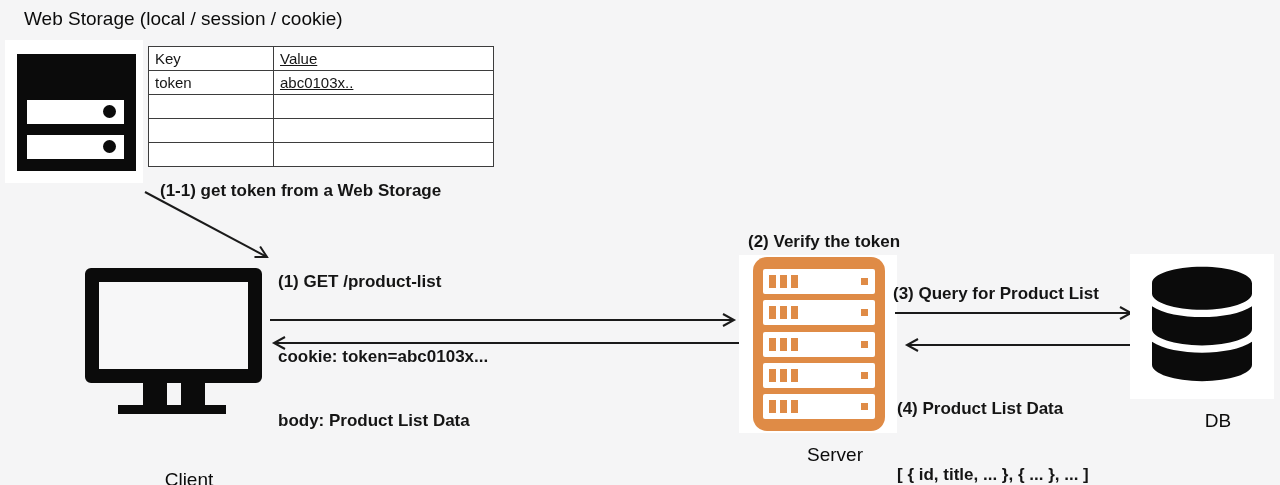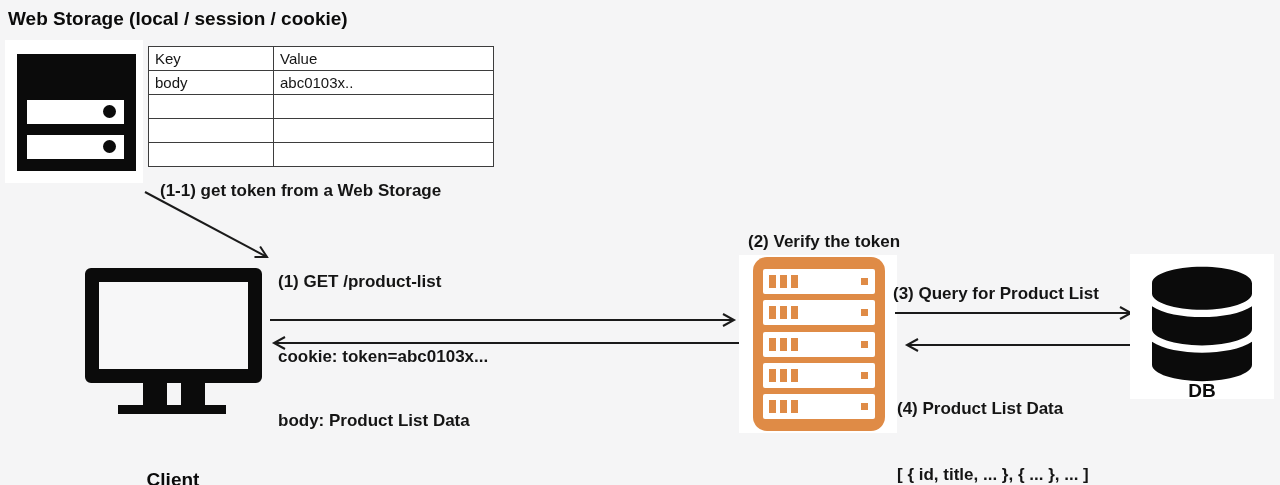--- a/index.html
+++ b/index.html
@@ -3,39 +3,39 @@
 <meta charset="utf-8">
 <style>
   html,body{margin:0;padding:0;background:#e9e9ea;}
   .canvas{
     position:relative;width:1280px;height:485px;overflow:hidden;
     background:#f5f5f6;
     font-family:"Liberation Sans", sans-serif;
     color:#151515;
   }
   .t{position:absolute;white-space:pre;}
-  .b{font-weight:bold;color:#0b0b0b;}
+  .b{font-weight:normal;color:#0b0b0b;margin-left:16px;}
   .s17{font-size:17px;line-height:25px;font-weight:bold;}
   .s19{font-size:19px;line-height:22px;}
   .center{text-align:center;}
   .lines div{white-space:pre;}
 
   
   .panel{position:absolute;background:#ffffff;}
 
   
   .storage-box{position:absolute;left:12px;top:14px;width:119px;height:117px;background:#0b0b0b;}
   .drawer{position:absolute;left:10px;width:97px;height:24px;background:#ffffff;}
   .drawer .dot{position:absolute;right:8px;top:5px;width:13px;height:13px;border-radius:50%;background:#0b0b0b;}
 
   
   .kv{position:absolute;left:148px;top:46px;border-collapse:collapse;table-layout:fixed;background:#ffffff;}
   .kv td{border:1px solid #3d3d3d;height:23px;font-size:15px;padding:0 4px 0 6px;vertical-align:middle;}
   .kv .c1{width:114px;}
-  .kv .c2{width:209px;}
+  .kv .c2{width:209px;text-decoration:underline;}
 
   
   .monitor{position:absolute;left:85px;top:268px;width:178px;height:146px;}
   .mon-screen{position:absolute;left:0;top:0;width:149px;height:87px;border:14px solid #0b0b0b;border-radius:6px;background:#f7f7f8;}
   .mon-leg{position:absolute;top:115px;width:24px;height:22px;background:#0b0b0b;}
   .mon-base{position:absolute;left:33px;top:137px;width:108px;height:9px;background:#0b0b0b;}
 
   
   .server-rack{position:absolute;left:753px;top:257px;width:132px;height:174px;background:#DF8B46;border-radius:14px;
     display:flex;flex-direction:column;justify-content:space-between;padding:12px 10px;box-sizing:border-box;}
@@ -65,21 +65,21 @@
     </div>
   </div>
 
   <table class="kv">
     <tbody>
         <tr>
       <td class="c1">Key</td>
       <td class="c2">Value</td>
     </tr>
     <tr>
-      <td class="c1">body</td>
+      <td class="c1">token</td>
       <td class="c2">abc0103x..</td>
     </tr>
     <tr>
       <td class="c1"></td>
       <td class="c2"></td>
     </tr>
     <tr>
       <td class="c1"></td>
       <td class="c2"></td>
     </tr>
@@ -169,20 +169,21 @@
         <i class="b3"></i>
         <span class="sq"></span>
       </div>
     <div class="slot">
         <i class="b1"></i>
         <i class="b2"></i>
         <i class="b3"></i>
         <span class="sq"></span>
       </div>
   </div>
+  <div class="t b s19 center" style="left:759px;top:444px;width:120px;">Server</div>
 
   <div class="t s17" style="left:893px;top:281px;">(3) Query for Product List</div>
   <svg class="arrow" style="left:891px;top:301px;" width="246" height="24">
     <defs>
         <marker id="ah4" markerWidth="16" markerHeight="16" refX="13" refY="8" orient="auto" markerUnits="userSpaceOnUse">
           <polyline points="2,2 13,8 2,14"></polyline>
         </marker>
       </defs>
     <line x1="4" y1="12" x2="240" y2="12" marker-end="url(#ah4)"></line>
   </svg>
@@ -198,15 +199,15 @@
   <div class="t s17 lines" style="left:897px;top:354px;line-height:22px;">
     <div>(4) Product List Data</div>
     <div>[ { id, title, ... }, { ... }, ... ]</div>
   </div>
 
   <div class="panel" style="left:1130px;top:254px;width:144px;height:145px;">
     <svg style="position:absolute;left:22px;top:7px;" width="100" height="126" viewBox="0 0 448 512">
       <path fill="#0b0b0b" d="M448 73.143v45.714C448 159.143 347.667 192 224 192S0 159.143 0 118.857V73.143C0 32.857 100.333 0 224 0s224 32.857 224 73.143zM448 176v102.857C448 319.143 347.667 352 224 352S0 319.143 0 278.857V176c48.125 33.143 136.208 48.572 224 48.572S399.875 209.143 448 176zm0 160v102.857C448 479.143 347.667 512 224 512S0 479.143 0 438.857V336c48.125 33.143 136.208 48.572 224 48.572S399.875 369.143 448 336z"></path>
     </svg>
   </div>
-  <div class="t b s19 center" style="left:1152px;top:380px;width:100px;">DB</div>
+  <div class="t b s19 center" style="left:1152px;top:410px;width:100px;">DB</div>
 
 </div>
 
 </body></html>

